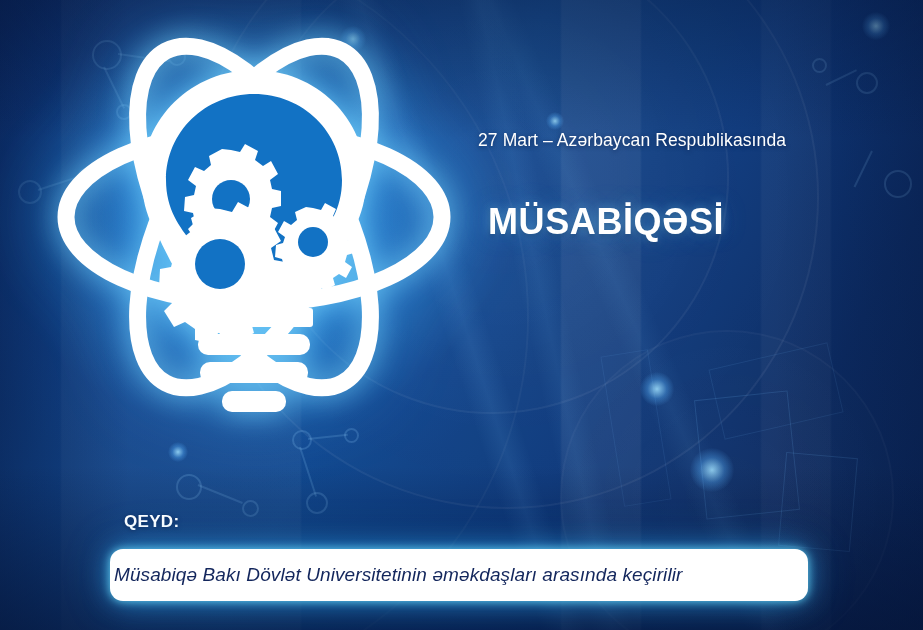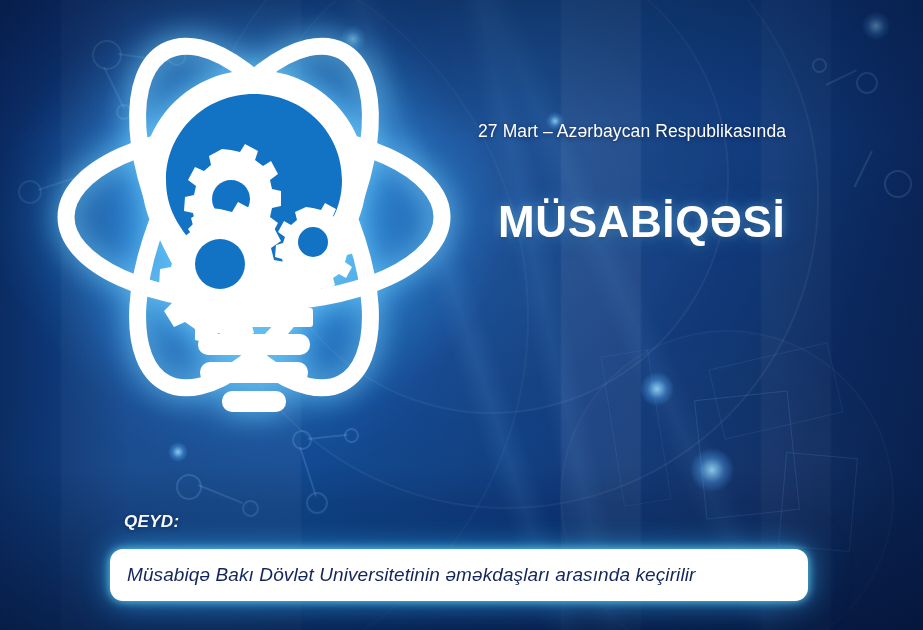--- a/index.html
+++ b/index.html
@@ -114,20 +114,21 @@
     top: 118px;
     width: 420px;
   }
   .kicker {
     color: #ffffff;
     font-size: 17.5px;
     line-height: 26px;
     letter-spacing: 0.1px;
     text-shadow: 0 1px 4px rgba(0,20,60,0.6);
     white-space: nowrap;
+    margin-top: 9px;
   }
   .kicker-2 { font-size: 17.5px; }
   .kicker-2 b { font-weight: bold; }
 
   #title-wrap {
     position: absolute;
     left: 470px;
     top: 196px;
     width: 440px;
   }
@@ -138,42 +139,41 @@
     letter-spacing: 0.5px;
     line-height: 56px;
     white-space: nowrap;
     text-shadow:
       0 0 12px rgba(130,220,255,0.55),
       0 0 30px rgba(70,170,255,0.40),
       0 2px 5px rgba(0,20,60,0.55);
   }
   .title-sub {
     color: #ffffff;
-    font-size: 44px;
+    font-size: 36px;
     font-weight: bold;
     letter-spacing: 0.6px;
     line-height: 44px;
     margin-top: 4px;
-    margin-left: 28px;
+    margin-left: 18px;
     white-space: nowrap;
     text-shadow:
       0 0 10px rgba(130,220,255,0.45),
       0 0 26px rgba(70,170,255,0.32),
       0 2px 5px rgba(0,20,60,0.55);
   }
 
   
   #note-label {
     position: absolute;
     left: 124px;
     top: 512px;
     color: #ffffff;
     font-size: 17px;
     font-weight: bold;
-    font-style: italic;
     letter-spacing: 0.3px;
     text-shadow: 0 1px 4px rgba(0,20,60,0.6);
   }
   #note-box {
     position: absolute;
     left: 110px;
     top: 549px;
     width: 698px;
     height: 52px;
     background: #ffffff;
@@ -183,21 +183,21 @@
       0 0 26px rgba(60,190,255,0.55),
       0 0 48px rgba(40,160,255,0.30);
     display: flex;
     align-items: center;
   }
   #note-text {
     color: #13265c;
     font-size: 19px;
     font-style: italic;
     letter-spacing: 0.1px;
-    padding-left: 17px;
+    padding-left: 4px;
     white-space: nowrap;
   }
 </style>
 </head>
 <body>
 
 <div id="poster">
 
   <div class="bg-layer bands"></div>
 

